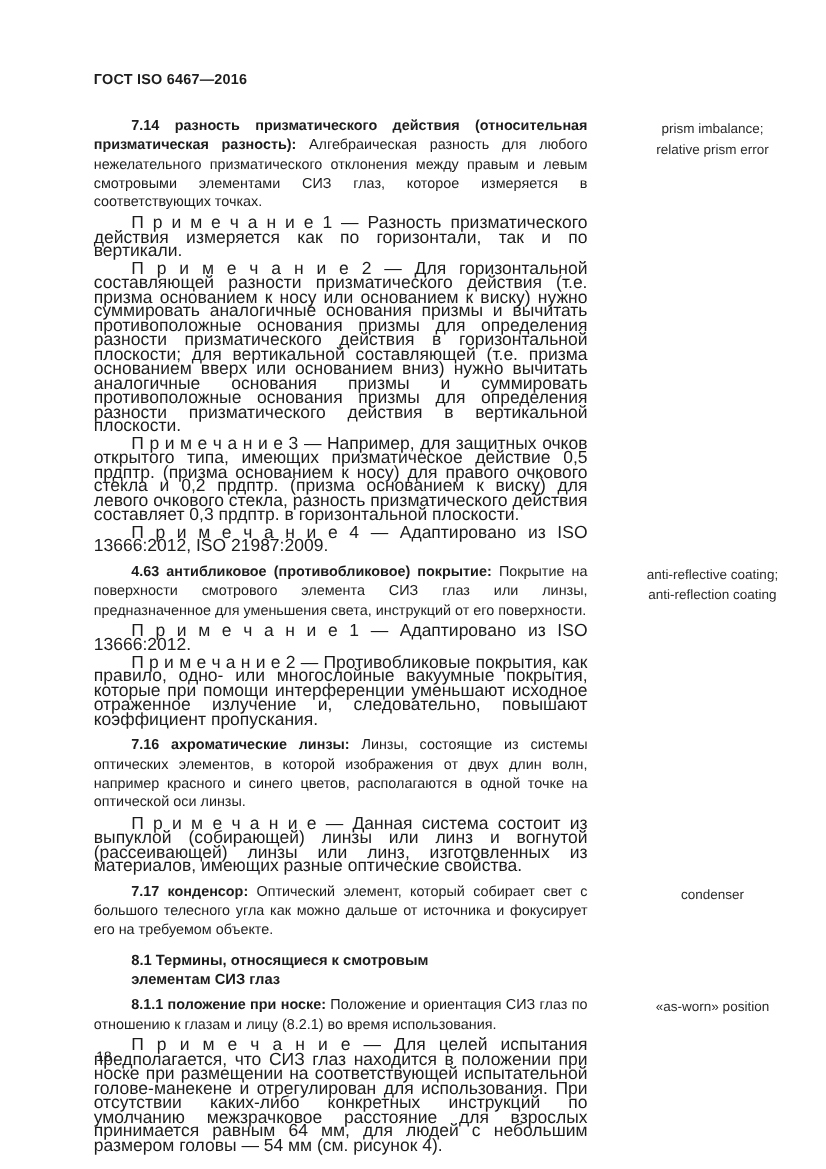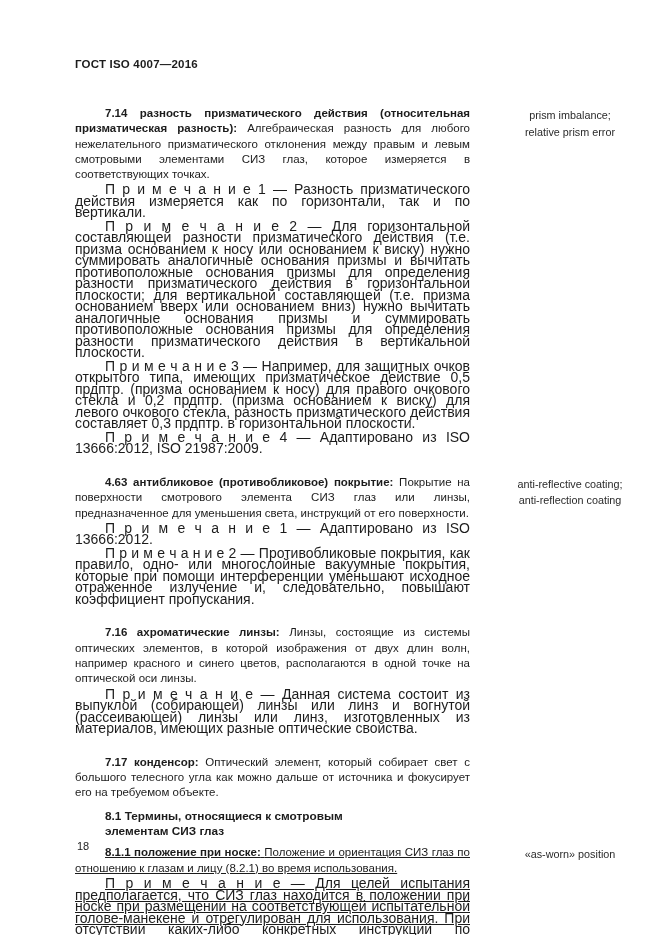--- a/index.html
+++ b/index.html
@@ -25,21 +25,21 @@
     letter-spacing: 0.2px;
   }
   .doc-body {
     position: absolute;
     left: 75px;
     top: 86px;
     width: 395px;
   }
   .term-block {
     position: relative;
-    margin-top: 20px;
+    margin-top: 8px;
   }
   .def {
     font-size: 11.5px;
     line-height: 15.3px;
     text-align: justify;
     text-indent: 30px;
   }
   .def b { font-weight: bold; }
   .note {
     font-size: 14px;
@@ -69,34 +69,34 @@
     text-align: left;
   }
   .subsection-heading {
     font-size: 11.8px;
     font-weight: bold;
     line-height: 14.5px;
     margin: 9px 0 0 30px;
     max-width: 252px;
     text-align: left;
   }
-  .term-block.tight { margin-top: 7px; text-decoration: underline; }
+  .term-block.tight { margin-top: 7px; }
   .page-number {
     position: absolute;
     left: 77px;
     top: 840px;
     font-size: 11px;
   }
 </style>
 </head>
 <body>
 
 <div class="page">
 
-  <header class="running-header">ГОСТ ISO 4007—2016</header>
+  <header class="running-header">ГОСТ ISO 6467—2016</header>
 
   <main class="doc-body">
 
     <section class="term-block">
       <p class="def"><b>7.14 разность призматического действия (относительная призматическая разность):</b> <span>Алгебраическая разность для любого нежелательного призматического отклонения между правым и левым смотровыми элементами СИЗ глаз, которое измеряется в соответствующих точках.</span></p>
       <aside class="margin-term">
         <div>prism imbalance;</div>
         <div>relative prism error</div>
       </aside>
       <p class="note">П р и м е ч а н и е  1 — Разность призматического действия измеряется как по горизонтали, так и по вертикали.</p>
@@ -115,20 +115,23 @@
       <p class="note">П р и м е ч а н и е  2 — Противобликовые покрытия, как правило, одно- или многослойные вакуумные покрытия, которые при помощи интерференции уменьшают исходное отраженное излучение и, следовательно, повышают коэффициент пропускания.</p>
     </section>
 
     <section class="term-block">
       <p class="def"><b>7.16 ахроматические линзы:</b> <span>Линзы, состоящие из системы оптических элементов, в которой изображения от двух длин волн, например красного и синего цветов, располагаются в одной точке на оптической оси линзы.</span></p>
       <p class="note">П р и м е ч а н и е — Данная система состоит из выпуклой (собирающей) линзы или линз и вогнутой (рассеивающей) линзы или линз, изготовленных из материалов, имеющих разные оптические свойства.</p>
     </section>
 
     <section class="term-block">
       <p class="def"><b>7.17 конденсор:</b> <span>Оптический элемент, который собирает свет с большого телесного угла как можно дальше от источника и фокусирует его на требуемом объекте.</span></p>
+      <aside class="margin-term">
+        <div>condenser</div>
+      </aside>
     </section>
 
     <h2 class="subsection-heading">8.1 Термины, относящиеся к смотровым элементам СИЗ глаз</h2>
 
     <section class="term-block tight">
       <p class="def"><b>8.1.1 положение при носке:</b> <span>Положение и ориентация СИЗ глаз по отношению к глазам и лицу (8.2.1) во время использования.</span></p>
       <aside class="margin-term">
         <div>«as-worn» position</div>
       </aside>
       <p class="note">П р и м е ч а н и е — Для целей испытания предполагается, что СИЗ глаз находится в положении при носке при размещении на соответствующей испытательной голове-манекене и отрегулирован для использования. При отсутствии каких-либо конкретных инструкций по умолчанию межзрачковое расстояние для взрослых принимается равным 64 мм, для людей с небольшим размером головы — 54 мм (см. рисунок 4).</p>

